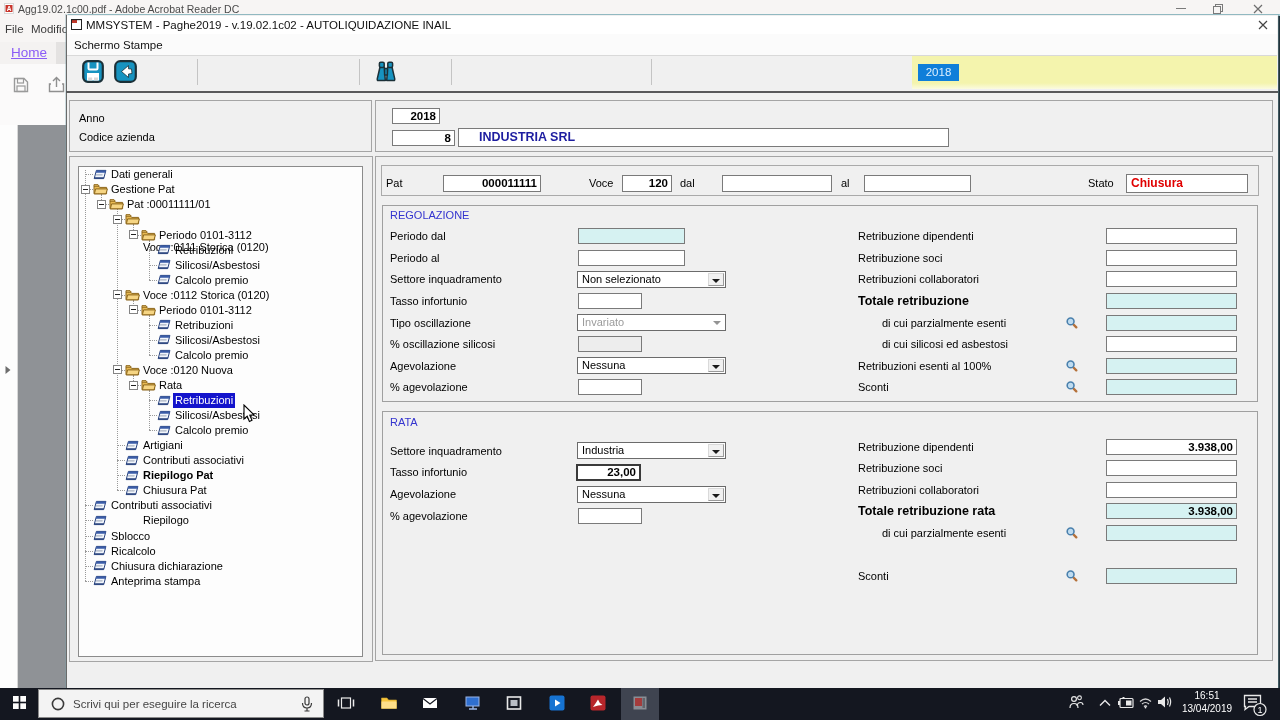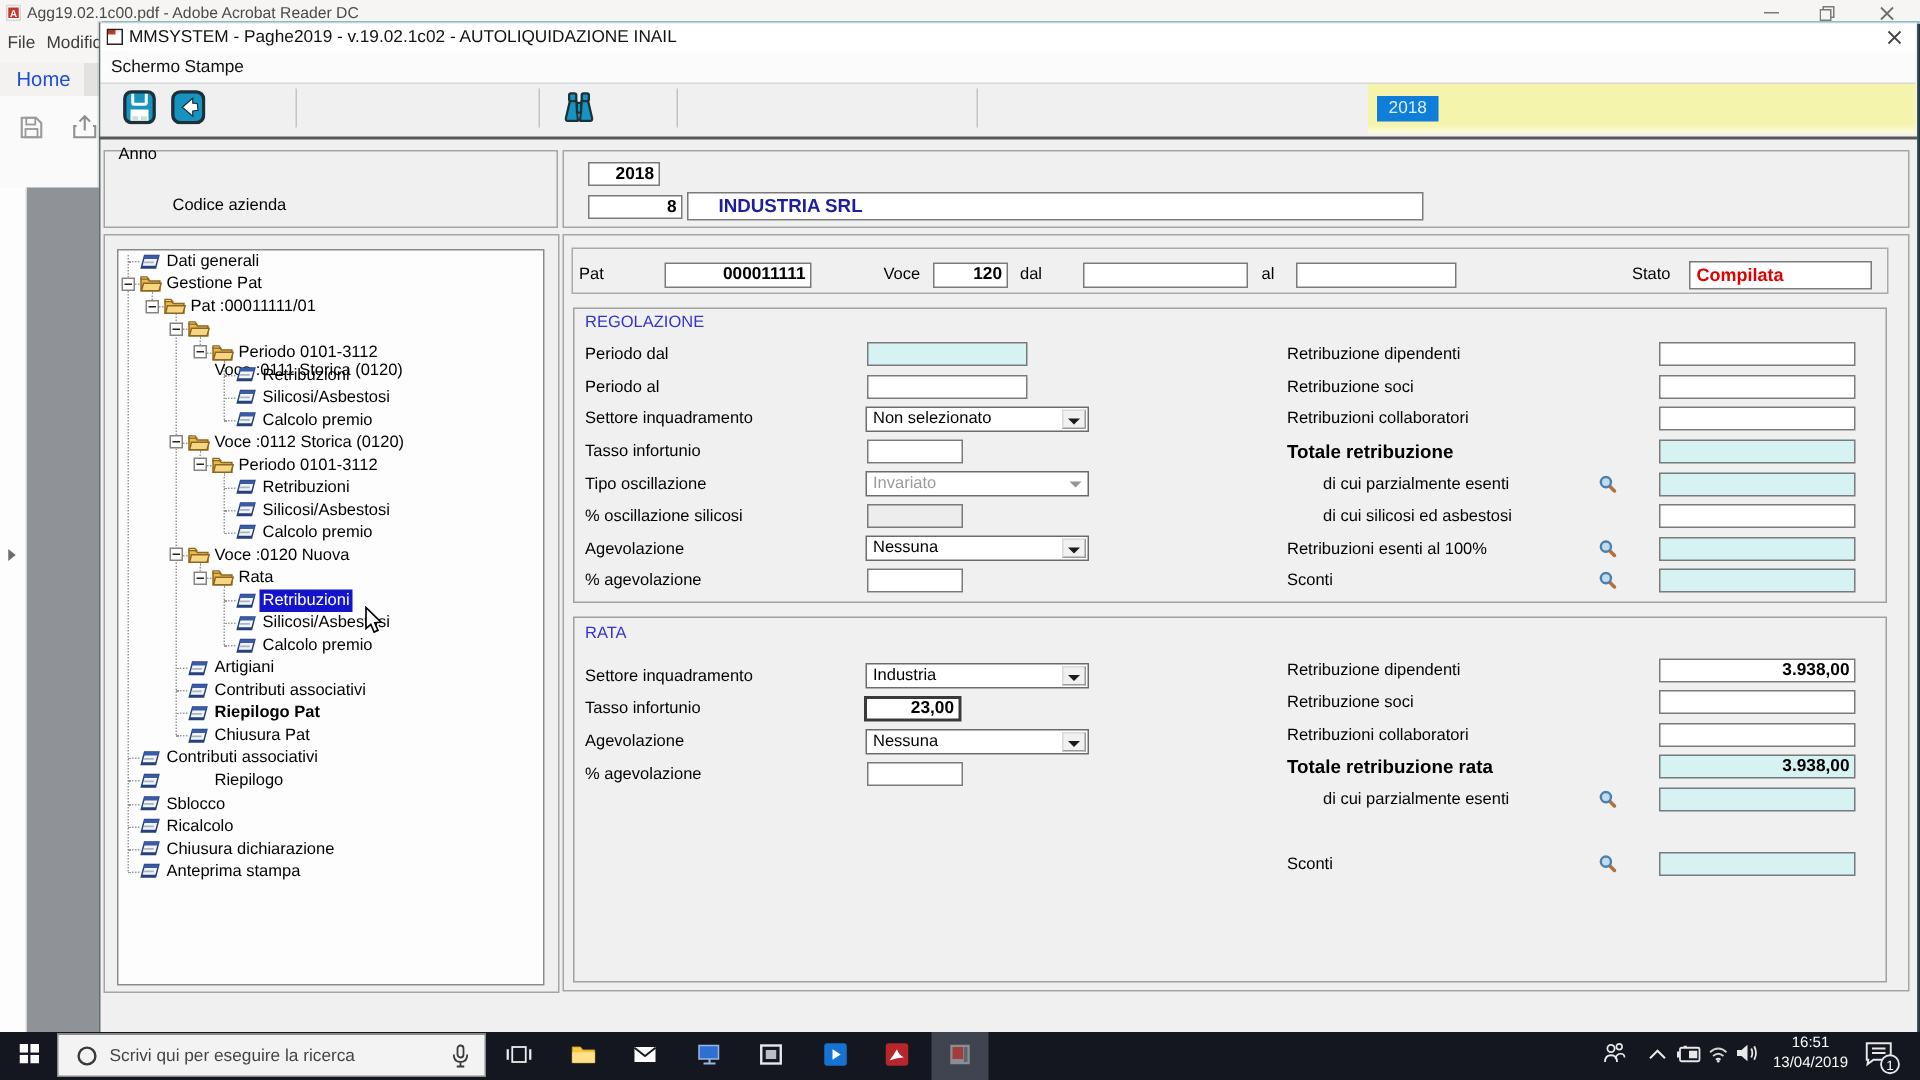--- a/index.html
+++ b/index.html
@@ -17,21 +17,21 @@
     <rect x="0.5" y="2.5" width="7" height="7" fill="#f7f5f4" stroke="#7a7a7a"></rect>
   </svg>
 <svg class="abs" style="left:1253px;top:4px" width="10" height="10" viewBox="0 0 10 10">
     <path d="M1 1 L9 9 M9 1 L1 9" stroke="#6e6e6e" stroke-width="1.2"></path>
   </svg>
 <div style="position:absolute;left:0;top:16px;width:68px;height:26px;background:#f7f5f4;"></div>
 <div style="position:absolute;left:5px;top:21px;height:16px;line-height:16px;font-size:11.5px;font-weight:normal;color:#3c3c3c;white-space:nowrap;">File</div>
 <div style="position:absolute;left:31px;top:21px;height:16px;line-height:16px;font-size:11.5px;font-weight:normal;color:#3c3c3c;white-space:nowrap;">Modific</div>
 <div style="position:absolute;left:0;top:42px;width:68px;height:22px;background:#e4e2e1;"></div>
 <div style="position:absolute;left:0;top:42px;width:56px;height:22px;background:#f4f2f1;"></div>
-<div style="position:absolute;left:11px;top:45px;height:16px;line-height:16px;font-size:13.5px;font-weight:normal;color:#1d4ed8;white-space:nowrap;">Home</div>
+<div style="position:absolute;left:11px;top:45px;height:16px;line-height:16px;font-size:13.5px;font-weight:normal;color:#8b5cf6;white-space:nowrap;text-decoration:underline;">Home</div>
 <div style="position:absolute;left:0;top:64px;width:68px;height:61px;background:#fbfafa;"></div>
 <svg class="abs" style="left:13px;top:77px" width="16" height="16" viewBox="0 0 16 16">
     <path d="M1.5 1.5 H11 L14.5 5 V14.5 H1.5 Z" fill="none" stroke="#9a9a9a" stroke-width="1.4"></path>
     <rect x="4" y="9" width="8" height="5.5" fill="none" stroke="#9a9a9a" stroke-width="1.2"></rect>
     <rect x="4.5" y="1.5" width="6" height="4.5" fill="none" stroke="#9a9a9a" stroke-width="1.2"></rect>
   </svg>
 <svg class="abs" style="left:48px;top:76px" width="17" height="17" viewBox="0 0 17 17">
     <path d="M8.5 11 V2 M5 5 L8.5 1.5 L12 5" fill="none" stroke="#8f8f8f" stroke-width="1.4"></path>
     <path d="M3 8 H1.5 V15.5 H15.5 V8 H14" fill="none" stroke="#8f8f8f" stroke-width="1.4"></path>
   </svg>
@@ -82,22 +82,22 @@
 <svg class="abs" style="left:375px;top:60px" width="22" height="23" viewBox="0 0 22 23">
 <g fill="#1793c0" stroke="#1b3038" stroke-width="1.5" stroke-linejoin="round">
 <path d="M5 7 H9.3 L10.3 20.5 H3.2 Q2 20.5 2.3 18.7 Z"></path>
 <path d="M12.7 7 H17 L19.7 18.7 Q20 20.5 18.8 20.5 H11.7 Z"></path>
 <rect x="4.4" y="2.2" width="4.8" height="5.2" rx="1.3"></rect>
 <rect x="12.8" y="2.2" width="4.8" height="5.2" rx="1.3"></rect>
 <rect x="9.6" y="8.5" width="2.8" height="6.5"></rect>
 </g>
   </svg>
 <div style="position:absolute;left:69px;top:100px;width:301px;height:50px;border:1px solid #a5a5a5;background:#f0f0f0;"></div>
-<div style="position:absolute;left:79px;top:95px;height:16px;line-height:16px;font-size:11px;font-weight:normal;color:#000;white-space:nowrap;">Anno</div>
-<div style="position:absolute;left:79px;top:129px;height:16px;line-height:16px;font-size:11px;font-weight:normal;color:#000;white-space:nowrap;margin-left:36px;">Codice azienda</div>
+<div style="position:absolute;left:79px;top:110px;height:16px;line-height:16px;font-size:11px;font-weight:normal;color:#000;white-space:nowrap;">Anno</div>
+<div style="position:absolute;left:79px;top:129px;height:16px;line-height:16px;font-size:11px;font-weight:normal;color:#000;white-space:nowrap;">Codice azienda</div>
 <div style="position:absolute;left:375px;top:100px;width:896px;height:50px;border:1px solid #a5a5a5;background:#f0f0f0;"></div>
 <div style="position:absolute;left:392px;top:108px;width:46px;height:14px;background:#fff;border:1px solid #7a7a7a;">
     <span style="display:block;padding:0 3px 0 3px;text-align:right;font-size:11.5px;font-weight:bold;color:#000;line-height:14px;">2018</span>
   </div>
 <div style="position:absolute;left:392px;top:130px;width:61px;height:14px;background:#fff;border:1px solid #7a7a7a;">
     <span style="display:block;padding:0 3px 0 3px;text-align:right;font-size:11.5px;font-weight:bold;color:#000;line-height:14px;">8</span>
   </div>
 <div style="position:absolute;left:458px;top:128px;width:489px;height:17px;background:#fff;border:1px solid #7a7a7a;">
     <span style="display:block;padding:0 3px 0 20px;text-align:left;font-size:12.5px;font-weight:bold;color:#1d1da0;line-height:17px;">INDUSTRIA SRL</span>
   </div>
@@ -357,21 +357,21 @@
 <div style="position:absolute;left:589px;top:175px;height:16px;line-height:16px;font-size:11px;font-weight:normal;color:#000;white-space:nowrap;text-align:center;">Voce</div>
 <div style="position:absolute;left:622px;top:175px;width:48px;height:15px;background:#fff;border:1px solid #7a7a7a;">
     <span style="display:block;padding:0 3px 0 3px;text-align:right;font-size:11.5px;font-weight:bold;color:#000;line-height:15px;">120</span>
   </div>
 <div style="position:absolute;left:680px;top:175px;height:16px;line-height:16px;font-size:11px;font-weight:normal;color:#000;white-space:nowrap;">dal</div>
 <div style="position:absolute;left:722px;top:175px;width:108px;height:15px;background:#fff;border:1px solid #7a7a7a;"></div>
 <div style="position:absolute;left:841px;top:175px;height:16px;line-height:16px;font-size:11px;font-weight:normal;color:#000;white-space:nowrap;">al</div>
 <div style="position:absolute;left:864px;top:175px;width:105px;height:15px;background:#fff;border:1px solid #7a7a7a;"></div>
 <div style="position:absolute;left:1088px;top:175px;height:16px;line-height:16px;font-size:11px;font-weight:normal;color:#000;white-space:nowrap;">Stato</div>
 <div style="position:absolute;left:1126px;top:174px;width:120px;height:17px;background:#fff;border:1px solid #7a7a7a;">
-    <span style="display:block;padding:0 3px 0 4px;text-align:left;font-size:12px;font-weight:bold;color:#e00000;line-height:17px;">Compilata</span>
+    <span style="display:block;padding:0 3px 0 4px;text-align:left;font-size:12px;font-weight:bold;color:#e00000;line-height:17px;">Chiusura</span>
   </div>
 <div style="position:absolute;left:382px;top:205px;width:874px;height:195px;border:1px solid #a0a0a0;"></div>
 <div style="position:absolute;left:390px;top:207px;height:16px;line-height:16px;font-size:11px;font-weight:normal;color:#3434cf;white-space:nowrap;">REGOLAZIONE</div>
 <div style="position:absolute;left:390px;top:228px;height:16px;line-height:16px;font-size:11px;font-weight:normal;color:#000;white-space:nowrap;">Periodo dal</div>
 <div style="position:absolute;left:390px;top:249.5px;height:16px;line-height:16px;font-size:11px;font-weight:normal;color:#000;white-space:nowrap;">Periodo al</div>
 <div style="position:absolute;left:390px;top:271px;height:16px;line-height:16px;font-size:11px;font-weight:normal;color:#000;white-space:nowrap;">Settore inquadramento</div>
 <div style="position:absolute;left:390px;top:293px;height:16px;line-height:16px;font-size:11px;font-weight:normal;color:#000;white-space:nowrap;">Tasso infortunio</div>
 <div style="position:absolute;left:390px;top:314.5px;height:16px;line-height:16px;font-size:11px;font-weight:normal;color:#000;white-space:nowrap;">Tipo oscillazione</div>
 <div style="position:absolute;left:390px;top:336px;height:16px;line-height:16px;font-size:11px;font-weight:normal;color:#000;white-space:nowrap;">% oscillazione silicosi</div>
 <div style="position:absolute;left:390px;top:357.5px;height:16px;line-height:16px;font-size:11px;font-weight:normal;color:#000;white-space:nowrap;">Agevolazione</div>

